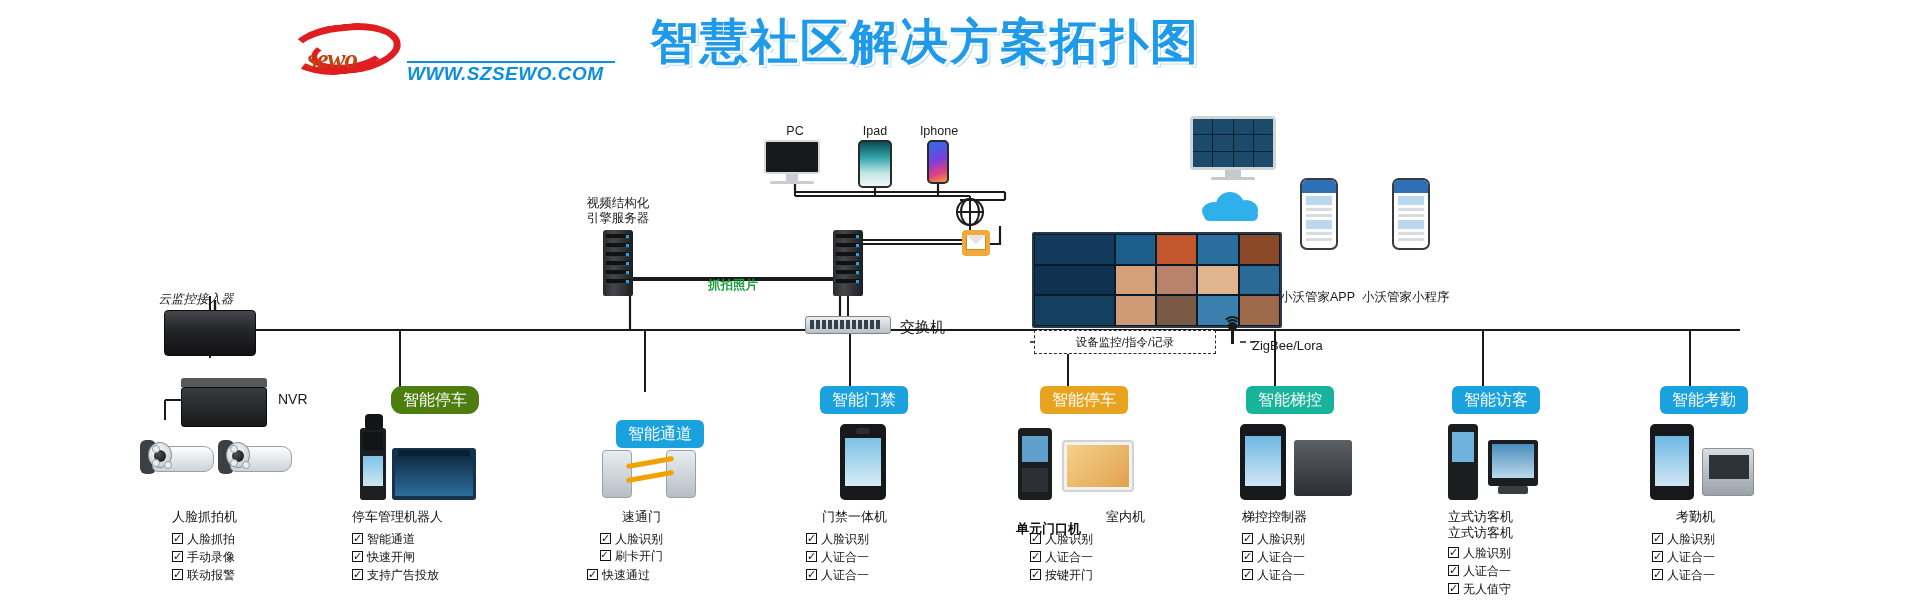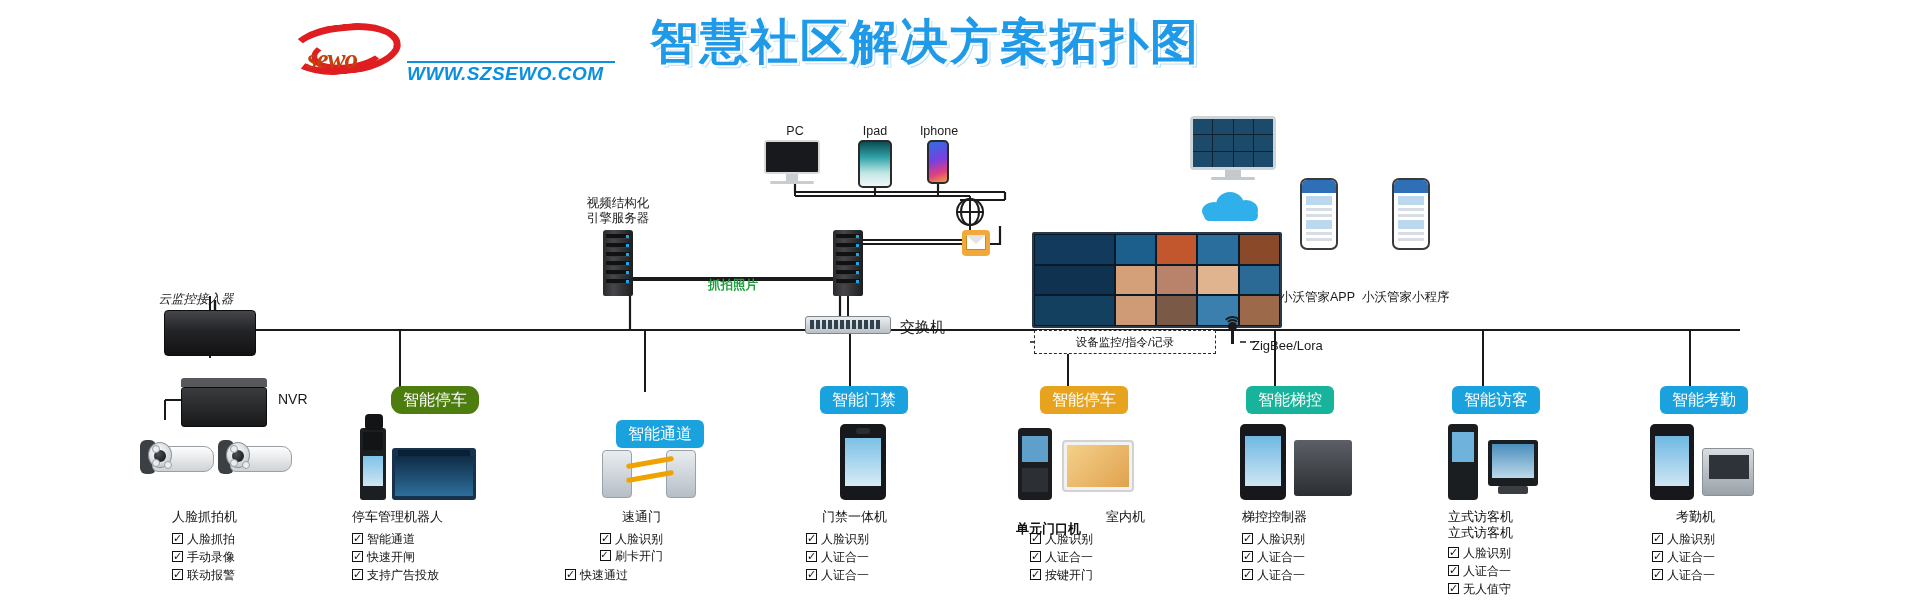--- a/index.html
+++ b/index.html
@@ -444,21 +444,21 @@
   <div class="pill" style="left:616px; top:386px; background:#19a2dd;margin-top:34px;">智能通道</div>
   <div style="position:absolute; left:600px; top:440px; width:100px; height:60px;">
     <div style="position:absolute; left:2px; top:10px; width:30px; height:48px; background:linear-gradient(180deg,#e9edf0,#b6bec5); border-radius:4px; border:1px solid #9aa2a9;"></div>
     <div style="position:absolute; left:66px; top:10px; width:30px; height:48px; background:linear-gradient(180deg,#e9edf0,#b6bec5); border-radius:4px; border:1px solid #9aa2a9;"></div>
     <div style="position:absolute; left:26px; top:20px; width:48px; height:5px; background:#f0a300; transform:rotate(-10deg); border-radius:3px;"></div>
     <div style="position:absolute; left:26px; top:34px; width:48px; height:5px; background:#f0a300; transform:rotate(-10deg); border-radius:3px;"></div>
   </div>
   <div class="cap" style="left:622px; top:508px;">速通门</div>
   <div class="check" style="left:600px; top:530px;"><span class="box"></span><span>人脸识别</span></div>
   <div class="check" style="left:600px; top:548px;font-family:Liberation Mono, monospace;"><span class="box"></span><span>刷卡开门</span></div>
-  <div class="check" style="left:565px; top:566px;"><span class="box"></span><span>快速通过</span></div>
+  <div class="check" style="left:587px; top:566px;"><span class="box"></span><span>快速通过</span></div>
 
   <div class="pill" style="left:820px; top:386px; background:#19a2dd;">智能门禁</div>
   <div style="position:absolute; left:840px; top:424px; width:46px; height:76px;">
     <div style="position:absolute; left:0; top:0; width:46px; height:76px; background:#16181b; border-radius:5px;"></div>
     <div style="position:absolute; left:5px; top:14px; width:36px; height:48px; background:linear-gradient(180deg,#7cc0e6,#d7ecf6);"></div>
     <div style="position:absolute; left:16px; top:4px; width:14px; height:6px; background:#2a2e33; border-radius:3px;"></div>
   </div>
   <div class="cap" style="left:822px; top:508px;">门禁一体机</div>
   <div class="check" style="left:806px; top:530px;"><span class="box"></span><span>人脸识别</span></div>
   <div class="check" style="left:806px; top:548px;"><span class="box"></span><span>人证合一</span></div>

